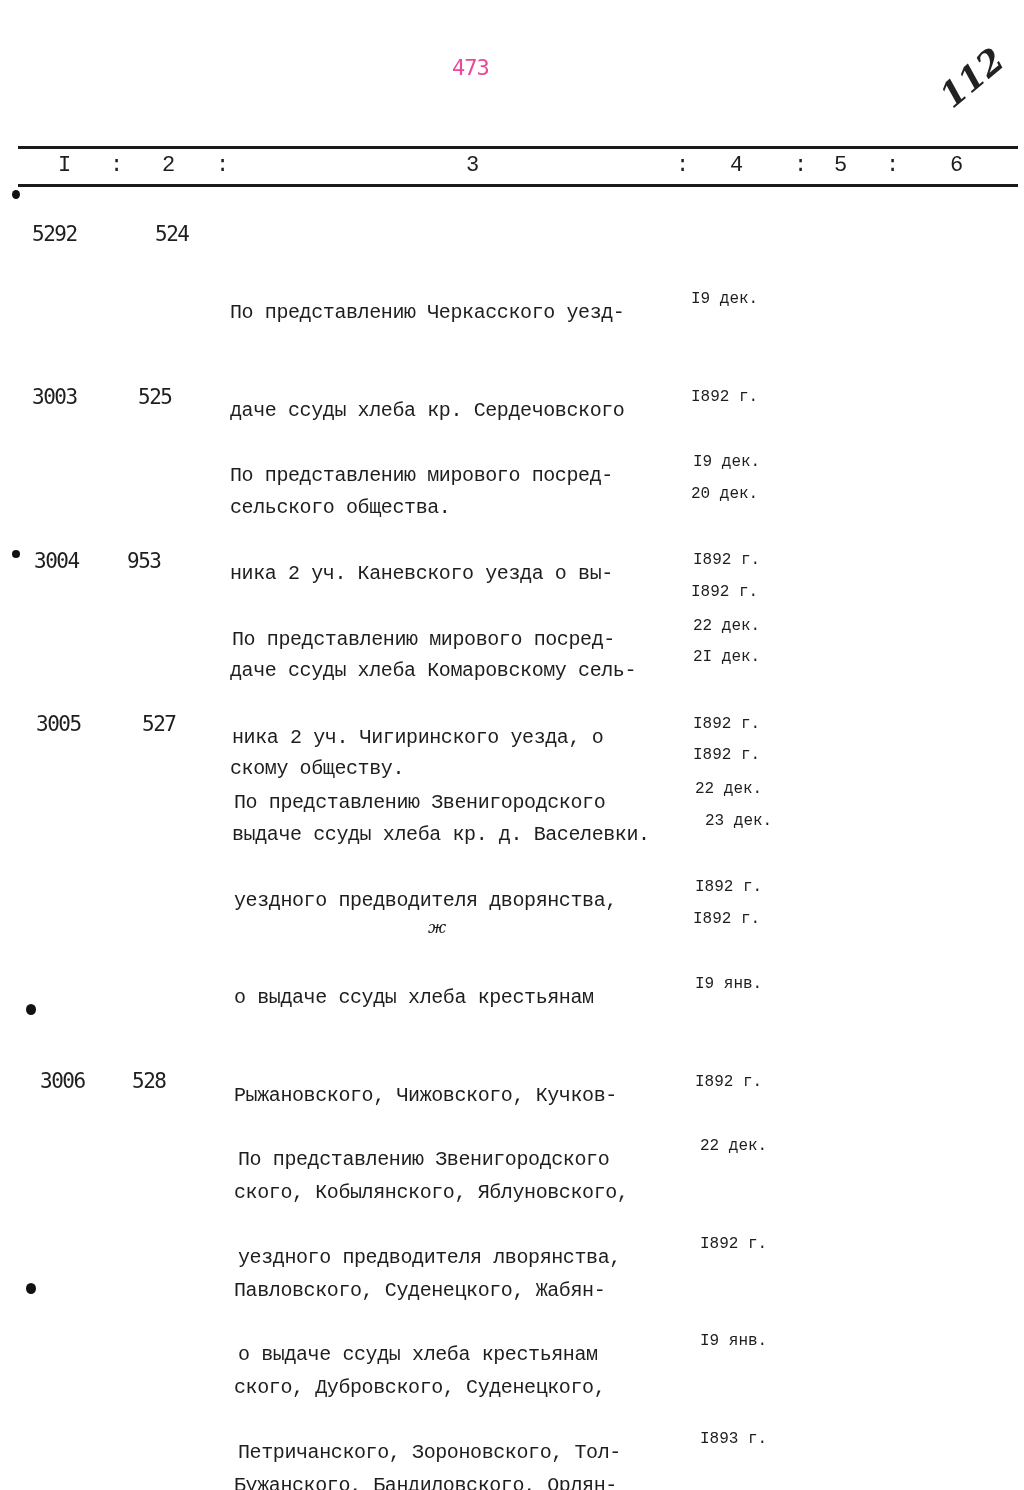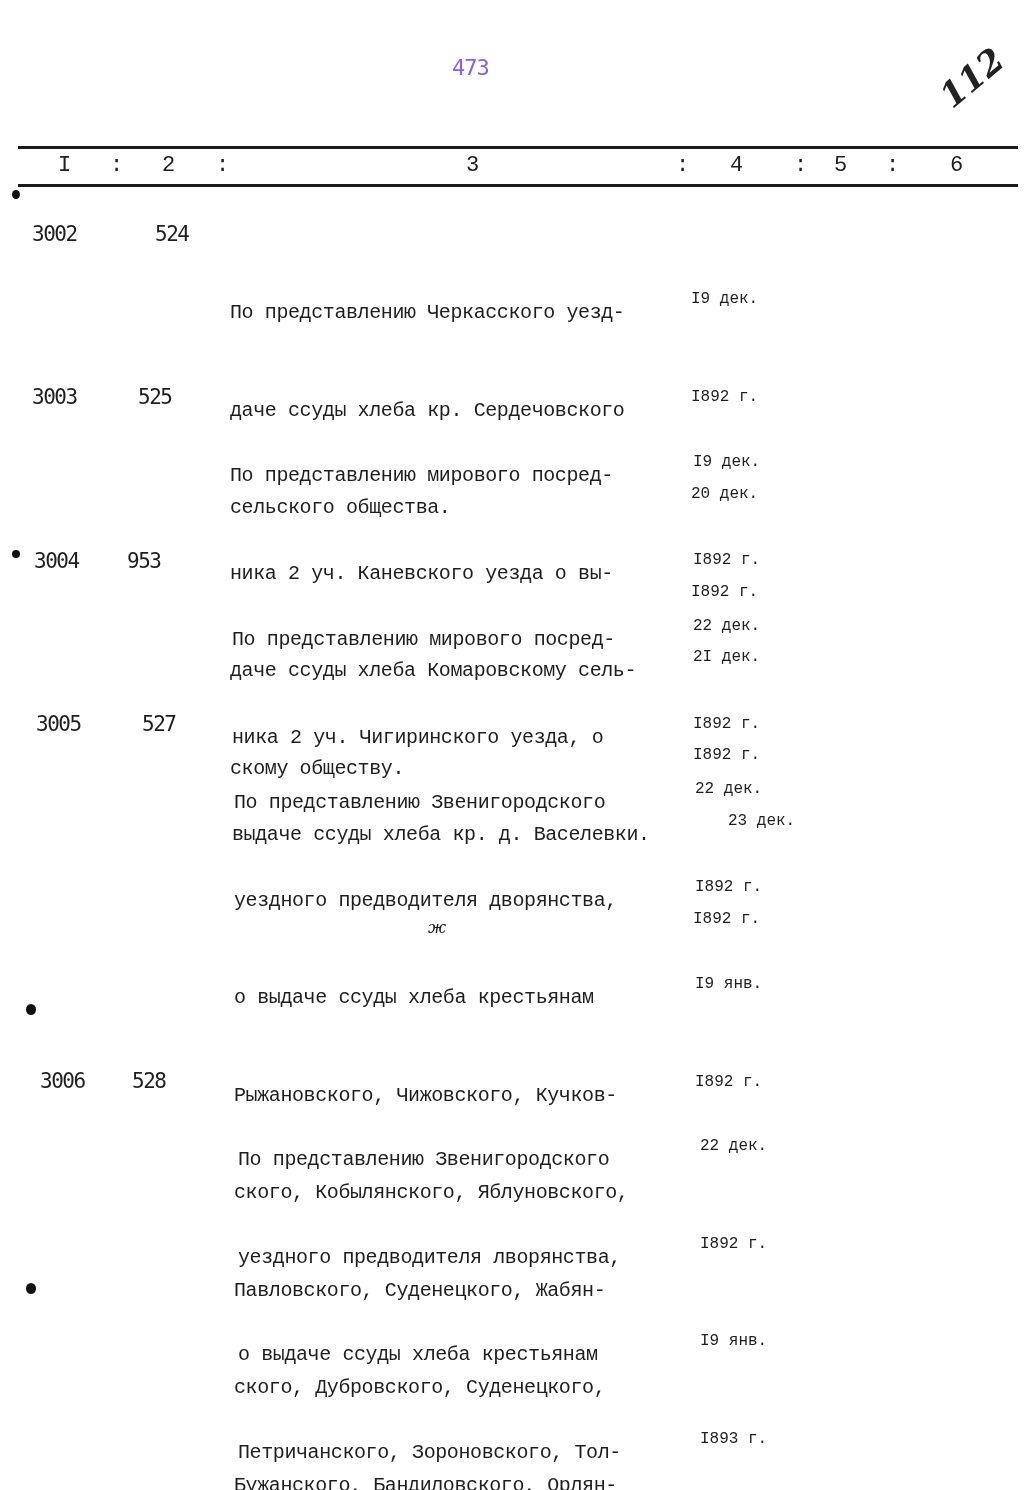--- a/index.html
+++ b/index.html
@@ -15,21 +15,21 @@
       color: #1e1e1e;
       font-family: "Liberation Mono", "DejaVu Sans Mono", monospace;
     }
     .page-number {
       position: absolute;
       left: 452px;
       top: 55px;
       font-family: "DejaVu Sans Mono", monospace;
       font-size: 22px;
       letter-spacing: -1px;
-      color: #8b5cf6;
+      color: #ec4899;
     }
     .sheet-mark {
       position: absolute;
       left: 948px;
       top: 50px;
       width: 80px;
       height: 80px;
       transform: rotate(-40deg);
       font-family: "DejaVu Serif", serif;
       font-style: italic;
@@ -115,21 +115,21 @@
     <span class="col-header" style="left:950px">6</span>
   </div>
   <div class="rule bottom"></div>
 
   <div class="margin-dot" style="left:12px; top:190px; width:8px; height:9px"></div>
   <div class="margin-dot" style="left:12px; top:550px; width:8px; height:8px"></div>
   <div class="margin-dot" style="left:26px; top:1004px"></div>
   <div class="margin-dot" style="left:26px; top:1283px"></div>
 
   <div class="entry" style="top:218px">
-    <span class="num1" style="left:32px">3002</span>
+    <span class="num1" style="left:32px">5292</span>
     <span class="num2" style="left:155px">524</span>
     <div class="desc" style="left:230px">
       <span class="line">По представлению Черкасского уезд-</span>
       <span class="line">даче ссуды хлеба кр. Сердечовского</span>
       <span class="line">сельского общества.</span>
     </div>
     <div class="dates" style="left:691px">
       <span class="line">I9 дек.</span>
       <span class="line">I892 г.</span>
       <span class="line">20 дек.</span>
@@ -159,21 +159,21 @@
     <span class="num2" style="left:127px">953</span>
     <div class="desc" style="left:232px">
       <span class="line">По представлению мирового посред-</span>
       <span class="line">ника 2 уч. Чигиринского уезда, о</span>
       <span class="line">выдаче ссуды хлеба кр. д. Васелевки.</span>
       <span class="line"></span>
     </div>
     <div class="dates" style="left:693px">
       <span class="line">22 дек.</span>
       <span class="line">I892 г.</span>
-      <span class="line" style="margin-left:35px">23 дек.</span>
+      <span class="line" style="margin-left:12px">23 дек.</span>
       <span class="line">I892 г.</span>
     </div>
   </div>
 
   <div class="entry" style="top:708px">
     <span class="num1" style="left:36px">3005</span>
     <span class="num2" style="left:142px">527</span>
     <div class="desc" style="left:234px">
       <span class="line">По представлению Звенигородского</span>
       <span class="line">уездного предводителя дворянства,</span>

